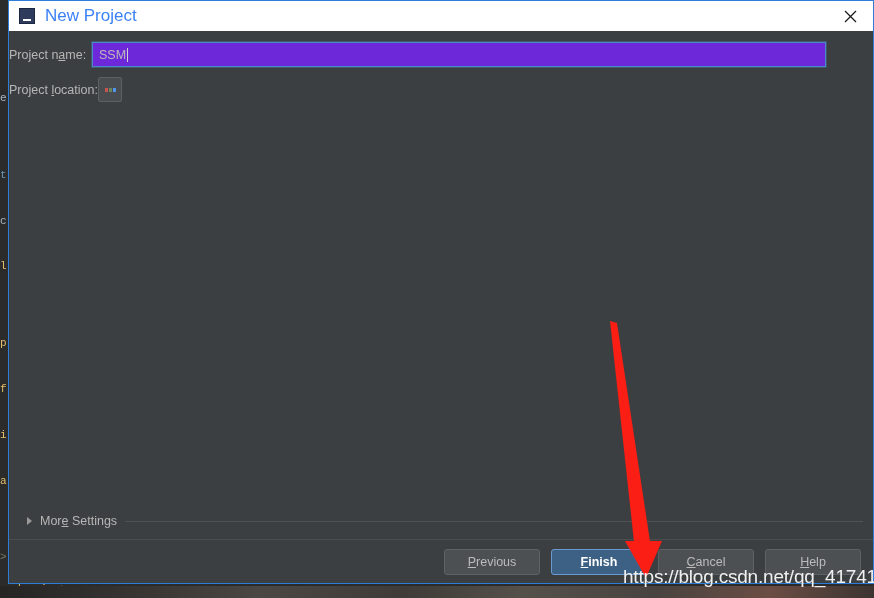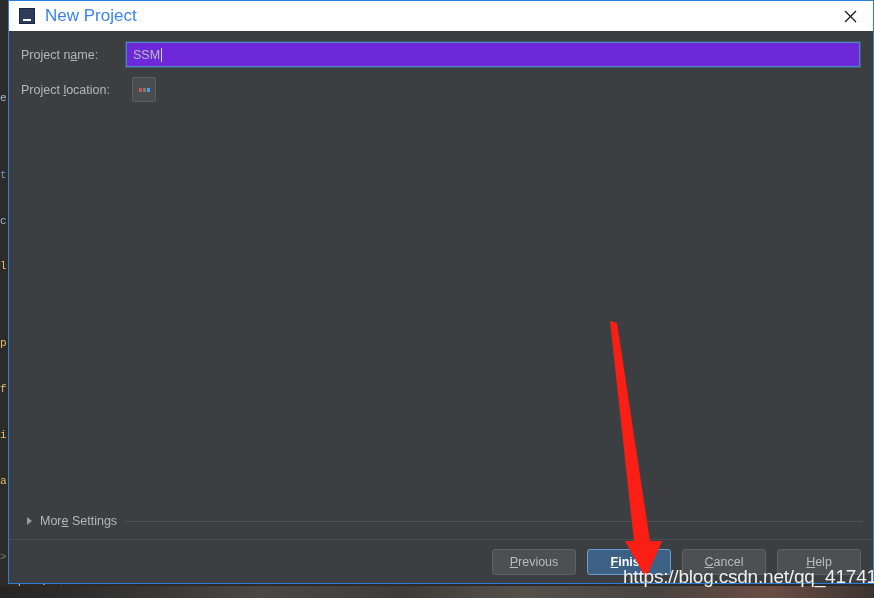--- a/index.html
+++ b/index.html
@@ -134,22 +134,22 @@
     position: absolute;
     left: 0;
     right: 0;
     display: flex;
     align-items: center;
   }
   #row-name { top: 11px; }
   #row-location { top: 46px; }
 
   .form-label {
-    width: 117px;
-    padding-left: 12px;
+    width: 83px;
+    padding-left: 0;
     box-sizing: border-box;
     font-size: 12.5px;
     color: #b6b6b6;
     font-family: "Liberation Sans", sans-serif;
     white-space: nowrap;
   }
   .form-label u { text-decoration: underline; }
 
   .text-field {
     height: 25px;
@@ -248,21 +248,21 @@
     top: 509px;
     height: 43px;
     display: flex;
     align-items: center;
     justify-content: flex-end;
     padding-right: 12px;
     box-sizing: border-box;
     gap: 11px;
   }
   .dlg-button {
-    width: 84px;
+    width: 96px;
     height: 26px;
     border-radius: 3px;
     box-sizing: border-box;
     display: flex;
     align-items: center;
     justify-content: center;
     font-size: 12.5px;
     font-family: "Liberation Sans", sans-serif;
     cursor: pointer;
     background: #4c5052;

